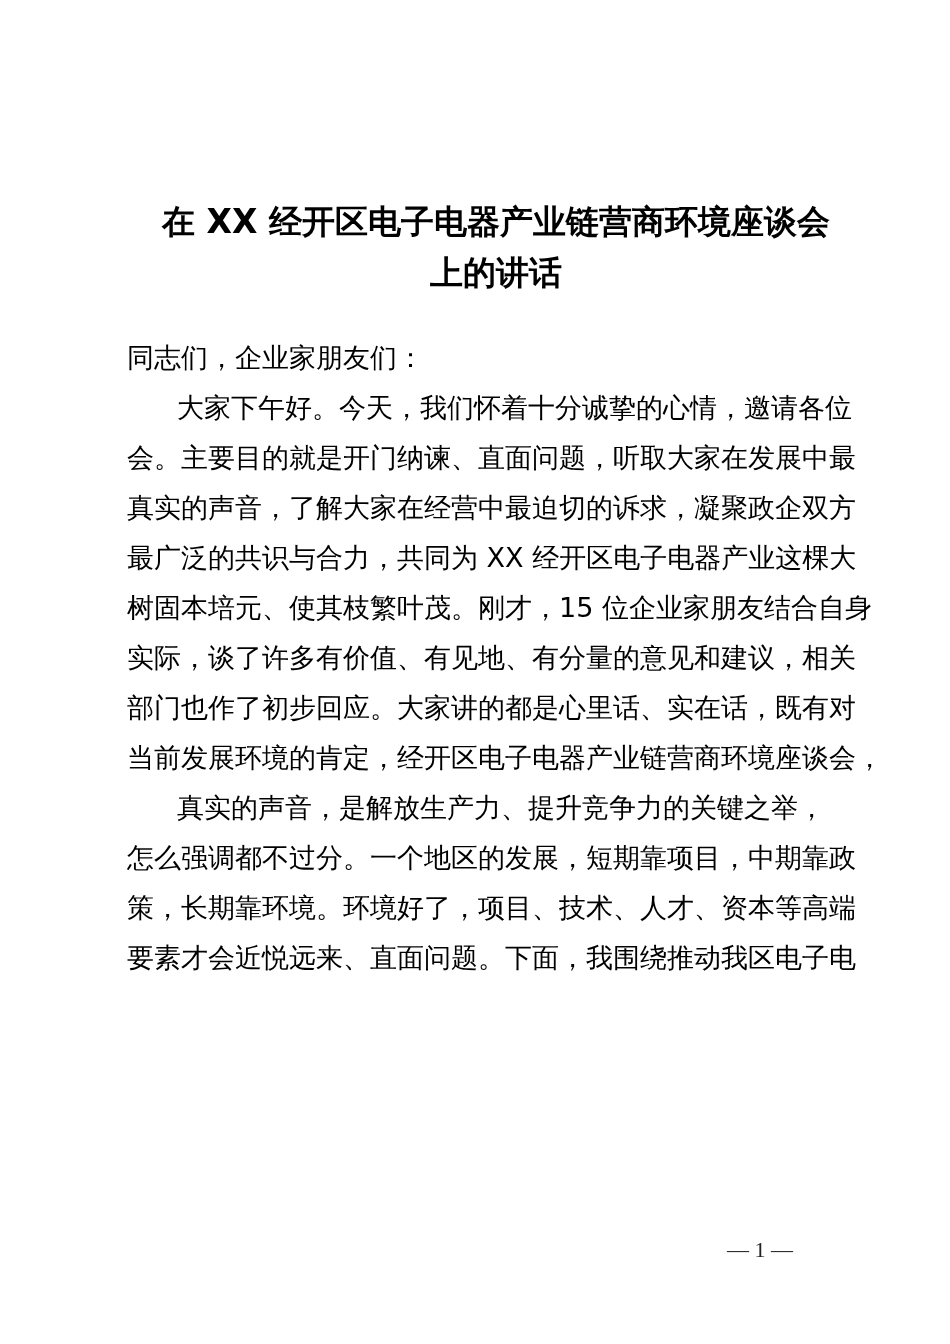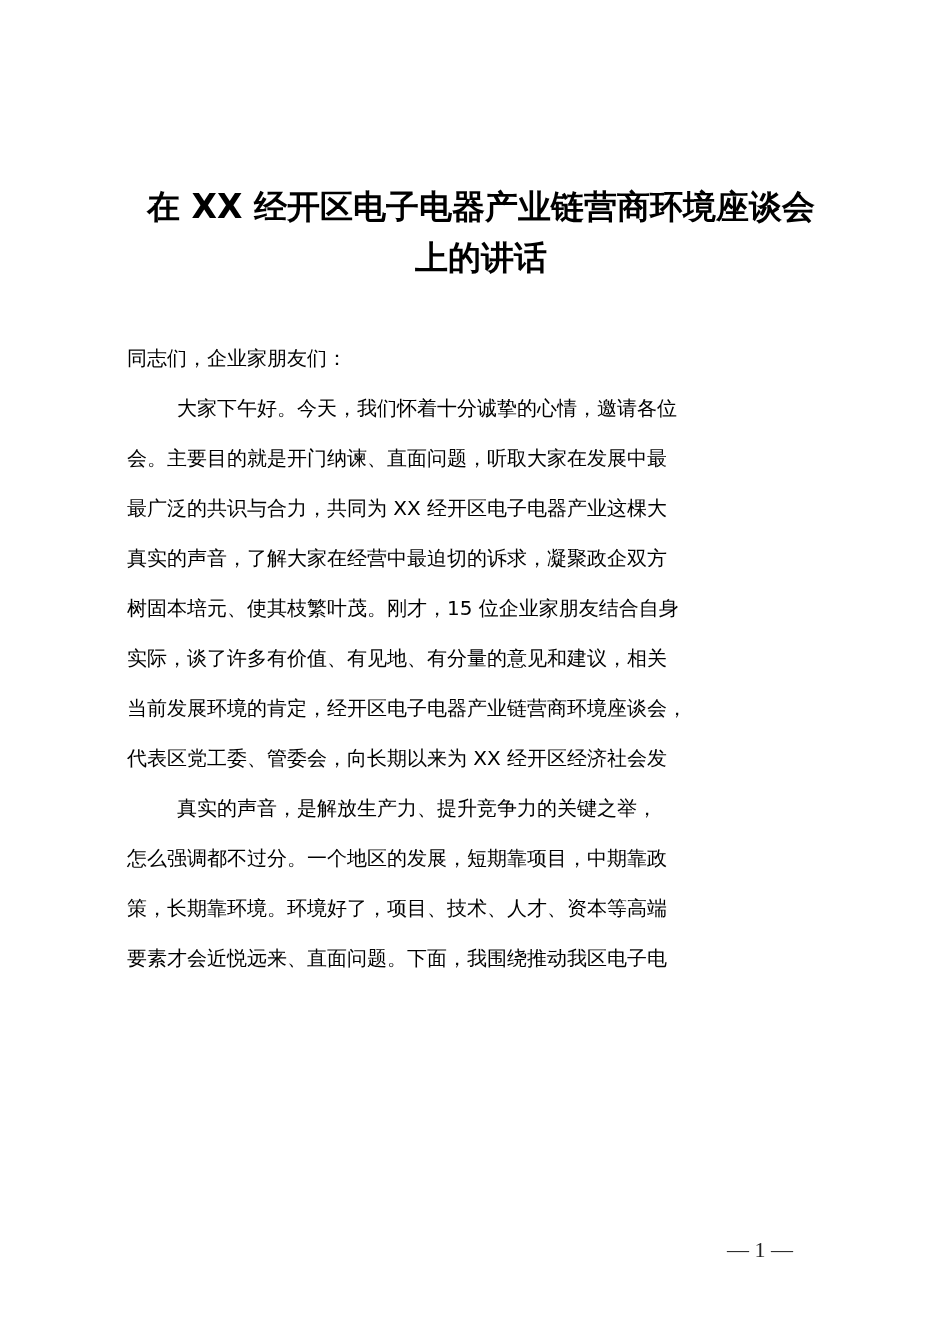--- a/index.html
+++ b/index.html
@@ -33,21 +33,21 @@
     line-height: 51px;
     letter-spacing: 0px;
   }
   .title .line { display: block; white-space: nowrap; }
   .body-text {
     position: absolute;
     left: 127px;
     top: 333px;
     width: 740px;
     font-family: "DejaVu Sans", "Liberation Sans", sans-serif;
-    font-size: 20px;
+    font-size: 27px;
     line-height: 50px;
   }
   .body-text .line {
     display: block;
     white-space: nowrap;
     height: 50px;
   }
   .body-text .line.indent { padding-left: 50px; }
   .page-number {
     position: absolute;
@@ -59,37 +59,37 @@
     font-size: 22px;
     line-height: 30px;
     color: #222;
   }
 </style>
 </head>
 <body>
 
 <div class="page">
 
-  <h1 class="title" style="margin:1px;">
+  <h1 class="title" style="margin:16px;">
     <span class="line">在 XX 经开区电子电器产业链营商环境座谈会</span>
     <span class="line">上的讲话</span>
   </h1>
 
   <div class="body-text">
     <span class="line">同志们，企业家朋友们：</span>
 
     <div>
       <span class="line indent">大家下午好。今天，我们怀着十分诚挚的心情，邀请各位</span>
       <span class="line">会。主要目的就是开门纳谏、直面问题，听取大家在发展中最</span>
+      <span class="line">真实的声音，了解大家在经营中最迫切的诉求，凝聚政企双方</span>
       <span class="line">最广泛的共识与合力，共同为 XX 经开区电子电器产业这棵大</span>
-      <span class="line">真实的声音，了解大家在经营中最迫切的诉求，凝聚政企双方</span>
       <span class="line">树固本培元、使其枝繁叶茂。刚才，15 位企业家朋友结合自身</span>
       <span class="line">实际，谈了许多有价值、有见地、有分量的意见和建议，相关</span>
+      <span class="line">部门也作了初步回应。大家讲的都是心里话、实在话，既有对</span>
       <span class="line">当前发展环境的肯定，经开区电子电器产业链营商环境座谈会，</span>
-      <span class="line">代表区党工委、管委会，向长期以来为 XX 经开区经济社会发</span>
     </div>
 
     <div>
       <span class="line indent">真实的声音，是解放生产力、提升竞争力的关键之举，</span>
       <span class="line">怎么强调都不过分。一个地区的发展，短期靠项目，中期靠政</span>
       <span class="line">策，长期靠环境。环境好了，项目、技术、人才、资本等高端</span>
       <span class="line">要素才会近悦远来、直面问题。下面，我围绕推动我区电子电</span>
     </div>
   </div>
 

